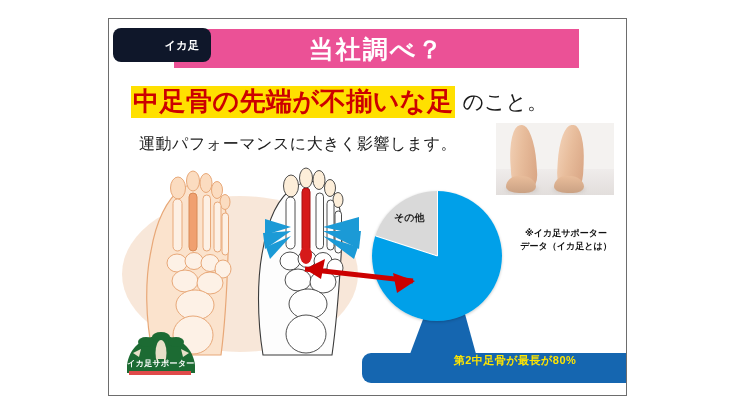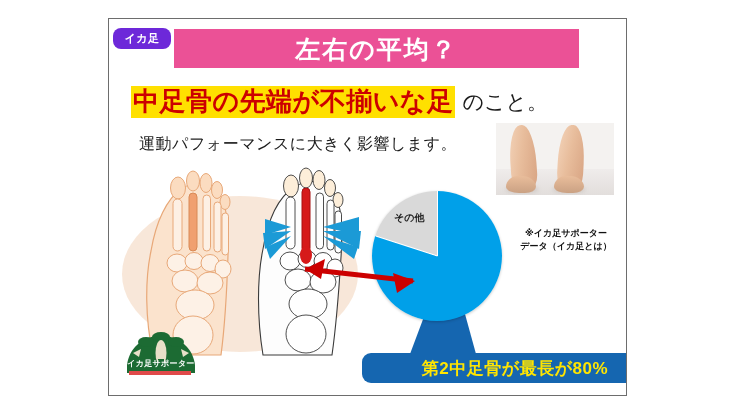--- a/index.html
+++ b/index.html
@@ -16,28 +16,29 @@
     width:519px;height:378px;
     background:#ffffff;
     border:1px solid #6d6d6d;
     box-sizing:border-box;
     overflow:hidden;
   }
 
   
   #badge{
     position:absolute;left:4px;top:9px;
-    width:58px;height:21px;
-    background:#6d28d9;
+    width:58px;height:34px;
+    background:#0f172a;
     border-radius:8px;
     color:#ffffff;
     font-size:11px;font-weight:bold;
     display:flex;align-items:center;justify-content:center;
     letter-spacing:.5px;
     z-index:6;
+    padding-left:40px;
   }
 
   
   #titlebar{
     position:absolute;left:65px;top:10px;
     width:405px;height:39px;
     background:#eb5196;
     z-index:5;
   }
   #titlebar .t{
@@ -183,23 +184,23 @@
     line-height:1.42;
     font-weight:bold;
   }
 
   
   #resultbox{
     position:absolute;left:253px;top:334px;
     width:306px;height:30px;
     background:#1566b0;
     border-radius:9px;
-    display:flex;align-items:center;justify-content:center;
+    display:flex;align-items:flex-start;justify-content:center;
     color:#ffe500;
-    font-size:17px;font-weight:bold;
+    font-size:11px;font-weight:bold;
     letter-spacing:.5px;
     z-index:6;
     white-space:nowrap;
   }
 
   
   #logo{
     position:absolute;left:0px;top:304px;
     width:104px;height:56px;
     z-index:6;
@@ -219,21 +220,21 @@
 </head>
 <body>
 
 <div id="slide">
 
   <div id="badge">
     <span>イカ足</span>
   </div>
 
   <div id="titlebar">
-    <div class="t">左右の平均？</div>
+    <div class="t">当社調べ？</div>
   </div>
 
   <div id="headline">
     <span class="hl">中足骨の先端が不揃いな足</span>
     <span class="tail">のこと。</span>
   </div>
 
   <div id="subline">運動パフォーマンスに大きく影響します。</div>
 
   <div id="photo">

